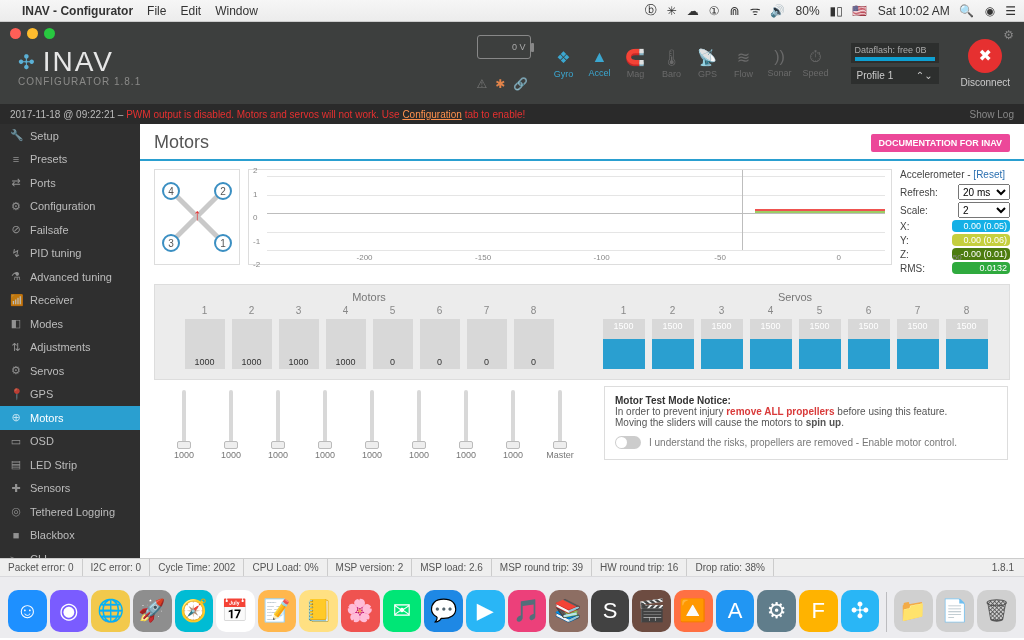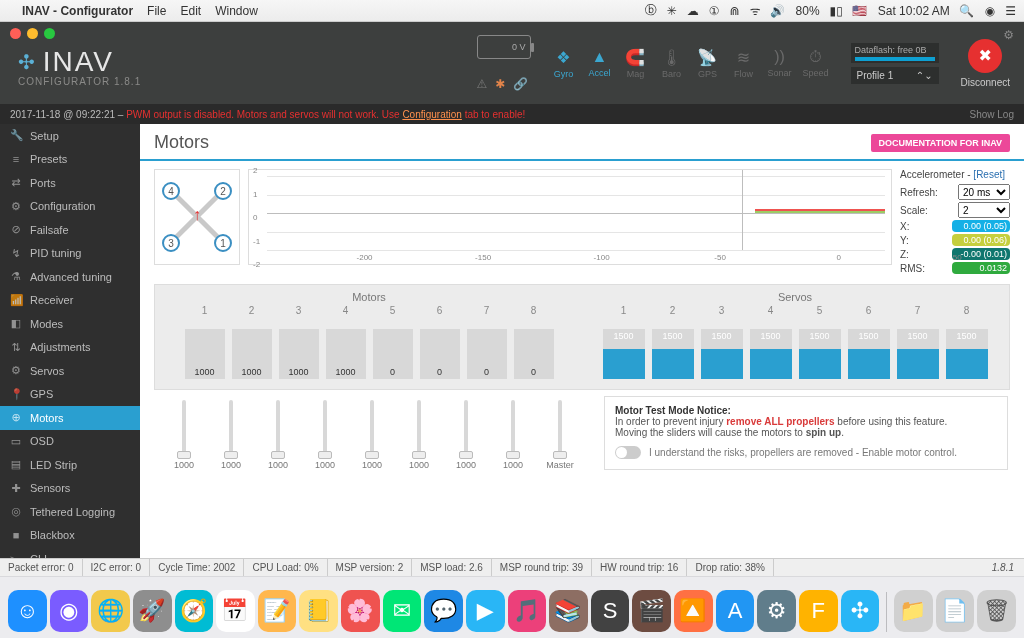--- a/index.html
+++ b/index.html
@@ -79,31 +79,31 @@
 .graph .trace{ position:absolute; top:42%; height:2px;}
 .graph .trace.r{ background:#ef5350; right:6px; width:130px;}
 .graph .trace.g{ background:#9ccc65; right:6px; width:130px; top:44%;}
 
 .accel{ width:110px; font-size:10px; color:#444;}
 .accel .hdr{ font-size:10px; margin-bottom:4px;}
 .accel .hdr a{ color:#2a6fb0;}
 .accel .row{ display:flex; justify-content:space-between; align-items:center; margin:2px 0;}
 .accel .val{ color:#fff; font-size:9px; padding:1px 3px; border-radius:4px; min-width:58px; text-align:right;}
 .accel select{ font-size:10px; width:52px; height:16px;}
-.v-x{background:#14b0e6;} .v-y{background:#c5cf3e;} .v-z{background:#0f766e;} .v-rms{background:#2faa3e;}
+.v-x{background:#14b0e6;} .v-y{background:#c5cf3e;} .v-z{background:#4d7c0f;} .v-rms{background:#2faa3e;}
 
 
 .msrow{ background:#ececec; border:1px solid #ddd; padding:6px 10px 10px 10px; display:flex; gap:18px;}
 .msec{ flex:1;}
 .msec h3{ text-align:center; font-weight:400; color:#777; font-size:11px; margin-bottom:2px;}
 .bars{ display:flex; gap:7px; justify-content:center;}
 .barcol{ display:flex; flex-direction:column; align-items:center; width:40px;}
 .barcol.servo{width:42px;}
 .barcol .num{ font-size:10px;color:#888; height:12px;}
-.barcol .bar{ width:100%; height:50px; background:#d8d8d8; position:relative; margin-top:12px; overflow:hidden;}
+.barcol .bar{ width:100%; height:50px; background:#d8d8d8; position:relative; margin-top:2px; overflow:hidden;}
 .barcol .bar .fill{ position:absolute; bottom:0; left:0; right:0; background:#2a9fd0;}
 .barcol .bar .txt{ position:absolute; bottom:2px; left:0; right:0; text-align:center; font-size:9px; color:#333;}
 .barcol .bar.servo .txt{ color:#fff; bottom:auto; top:2px;}
 
 
 .botrow{ display:flex; gap:14px; margin-top:-2px;}
 .sliders{ display:flex; gap:7px; padding:4px 10px 0 10px;}
 .sld{ display:flex; flex-direction:column; align-items:center; width:40px;}
 .sld .track{ width:4px; height:56px; background:#d8d8d8; border-radius:2px; position:relative;}
 .sld .knob{ position:absolute; bottom:-3px; left:-5px; width:14px; height:8px; background:#eee; border:1px solid #bbb; border-radius:2px;}
@@ -112,21 +112,21 @@
 .notice .t{ font-weight:600; color:#333;}
 .notice .sp{ font-weight:600;}
 .notice .warn{ color:#d93a3a; font-weight:600;}
 .notice .toggle{ display:flex; align-items:center; gap:8px; margin-top:8px; color:#777;}
 .notice .sw{ width:26px;height:13px;background:#ccc;border-radius:7px;position:relative;}
 .notice .sw::after{content:"";position:absolute;left:1px;top:1px;width:11px;height:11px;background:#fff;border-radius:50%;}
 
 
 .status{ height:18px; background:#efefef; border-top:1px solid #ccc; font-size:10px; color:#555; display:flex; align-items:center;}
 .status .cell{ padding:0 8px; border-right:1px solid #ccc; height:100%; display:flex; align-items:center;}
-.status .ver{ margin-left:auto; padding:0 10px;font-style:italic;}
+.status .ver{ margin-left:auto; padding:0 10px;}
 
 
 .dock{ height:62px; background:rgba(220,220,225,.55); display:flex; align-items:flex-end; justify-content:center; gap:3px; padding:4px 8px 6px 8px; border-top:1px solid rgba(0,0,0,.08);}
 .dock .app{ width:42px; height:42px; border-radius:10px; display:flex; align-items:center; justify-content:center; font-size:22px; color:#fff;}
 .dock .sep{ width:1px; height:40px; background:rgba(0,0,0,.2); margin:0 4px;}
 </style>
 </head>
 <body>
 
 <div class="menubar">

